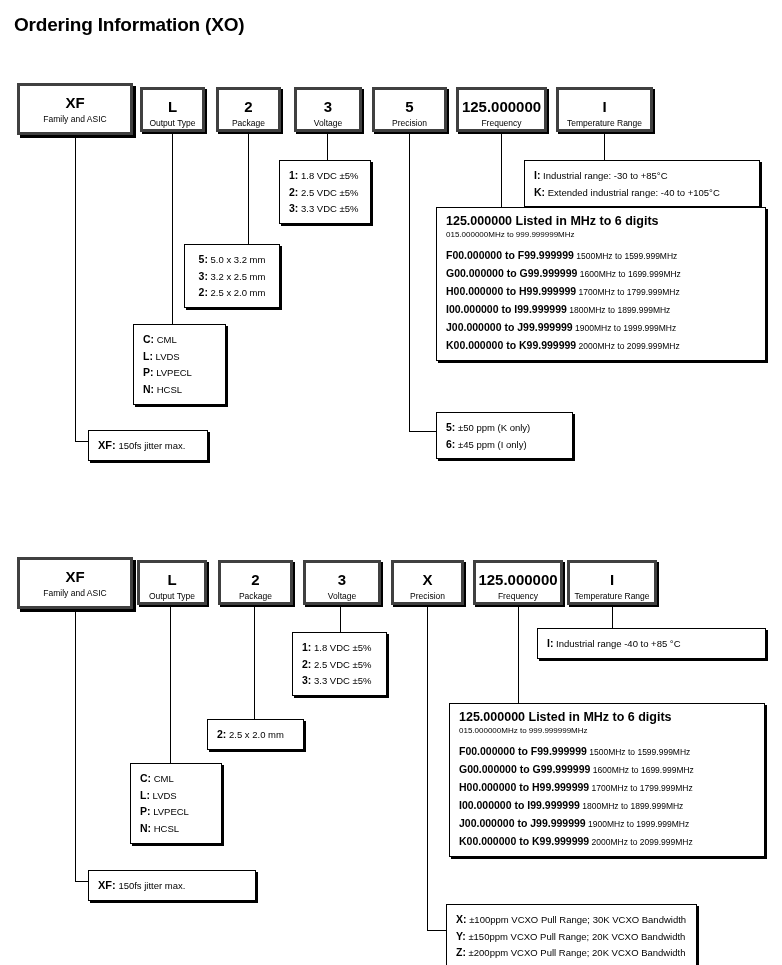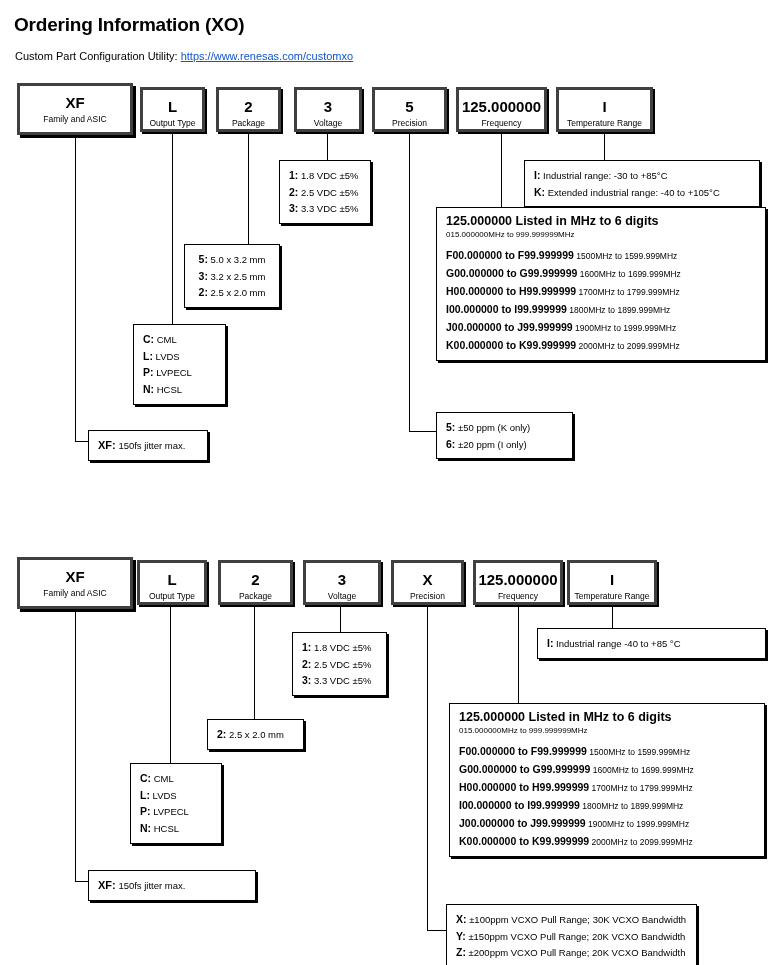--- a/index.html
+++ b/index.html
@@ -92,24 +92,20 @@
   .vl { width: 1px; }
   .hl { height: 1px; }
 </style>
 </head>
 <body>
 
 <div class="page">
 
   <div class="sec-title" style="left:14px; top:6px;">Ordering Information (XO)</div>
 
-  <div class="subtitle" style="left:15px; top:42px;">
-    <span>Custom Part Configuration Utility:</span>
-    <a class="link" href="#">https://www.renesas.com/customxo</a>
-  </div>
 
   <div class="codebox first" style="left:17px; top:75px; width:116px; height:52px;">
     <div class="code">XF</div>
     <div class="cap">Family and ASIC</div>
   </div>
   <div class="codebox" style="left:140px; top:79px; width:65px; height:45px;">
     <div class="code">L</div>
     <div class="cap">Output Type</div>
   </div>
   <div class="codebox" style="left:216px; top:79px; width:65px; height:45px;">
@@ -239,21 +235,21 @@
     </div>
   </div>
 
   <div class="callout" style="left:436px; top:404px; width:137px;">
     <div class="row">
       <b>5:</b>
       <span>±50 ppm (K only)</span>
     </div>
     <div class="row">
       <b>6:</b>
-      <span>±20 ppm (I only)</span>
+      <span>±45 ppm (I only)</span>
     </div>
   </div>
 
 
   <div class="codebox first" style="left:17px; top:549px; width:116px; height:52px;">
     <div class="code">XF</div>
     <div class="cap">Family and ASIC</div>
   </div>
   <div class="codebox" style="left:137px; top:552px; width:70px; height:45px;">
     <div class="code">L</div>

